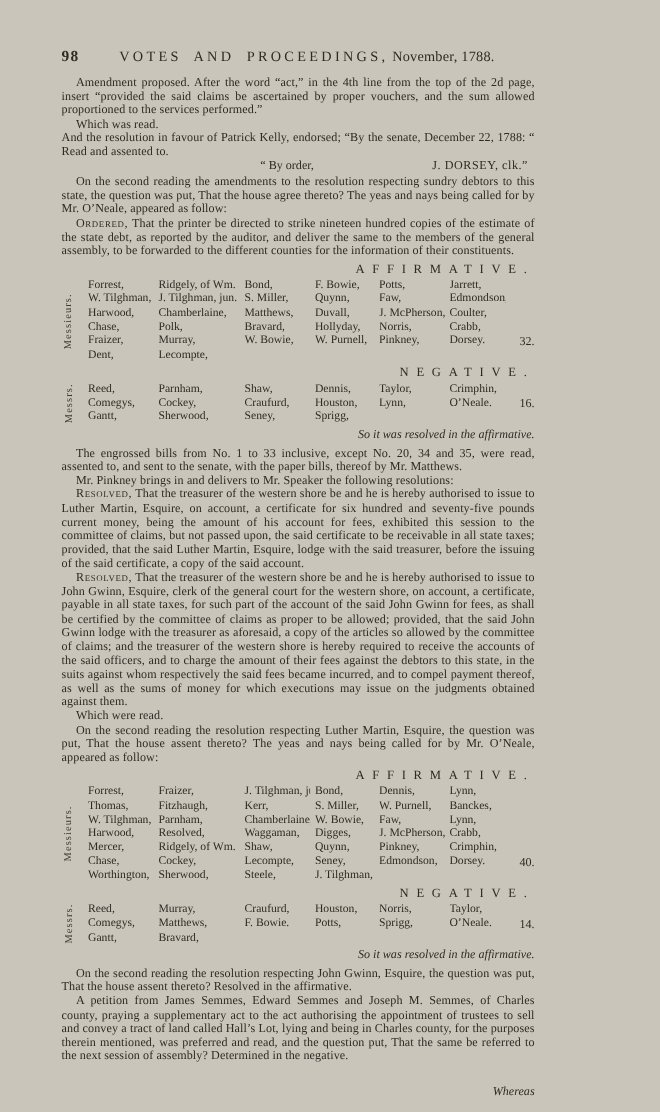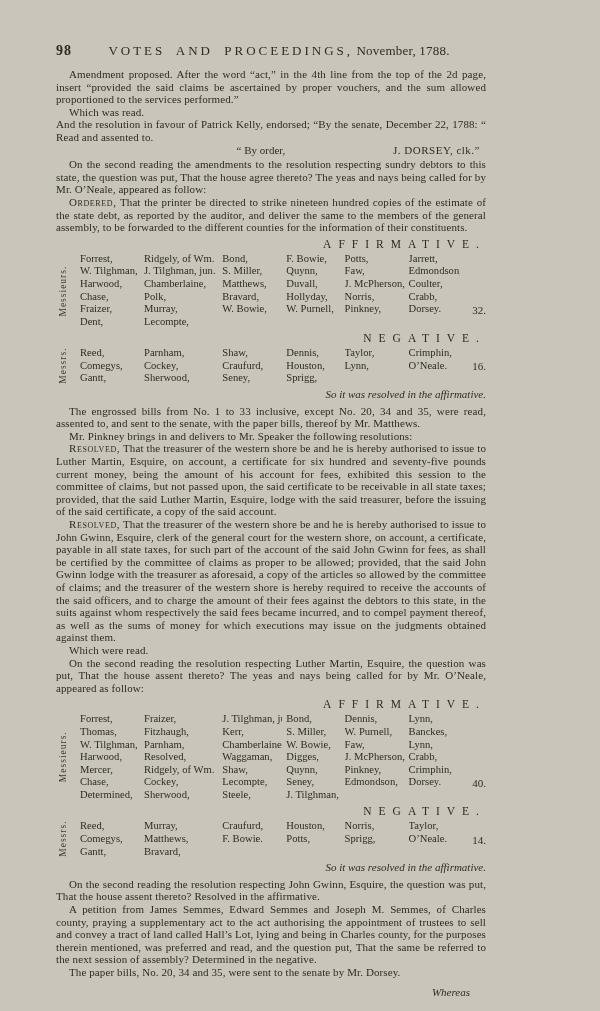--- a/index.html
+++ b/index.html
@@ -76,21 +76,21 @@
   .vote-count { position: absolute; right: 0; bottom: 12.6px; font-size: 11px; }
   .result {
     text-align: right;
     font-size: 11px;
     line-height: 12.6px;
     margin: 2px 0 4px 0;
     font-style: italic;
   }
   .catchword {
     position: absolute;
-    right: 60px;
+    right: 44px;
     bottom: 13px;
     font-size: 11px;
     font-style: italic;
   }
 </style>
 </head>
 <body>
 
 <div class="page">
 
@@ -221,21 +221,21 @@
   <div class="vote-block">
     <div class="vote-label">Messieurs.</div>
     <div class="vote-cols">
         <div class="vote-col">
           <div class="vote-name">Forrest,</div>
           <div class="vote-name">Thomas,</div>
           <div class="vote-name">W. Tilghman,</div>
           <div class="vote-name">Harwood,</div>
           <div class="vote-name">Mercer,</div>
           <div class="vote-name">Chase,</div>
-          <div class="vote-name">Determined,</div>
+          <div class="vote-name">Worthington,</div>
         </div>
         <div class="vote-col">
           <div class="vote-name">Fraizer,</div>
           <div class="vote-name">Fitzhaugh,</div>
           <div class="vote-name">Parnham,</div>
           <div class="vote-name">Resolved,</div>
           <div class="vote-name">Ridgely, of Wm.</div>
           <div class="vote-name">Cockey,</div>
           <div class="vote-name">Sherwood,</div>
         </div>
@@ -309,17 +309,16 @@
           <div class="vote-name">O’Neale.</div>
         </div>
       </div>
     <div class="vote-count">14.</div>
   </div>
 
   <div class="result">So it was resolved in the affirmative.</div>
 
   <p class="para indent">On the second reading the resolution respecting John Gwinn, Esquire, the question was put, That the house assent thereto? Resolved in the affirmative.</p>
   <p class="para indent">A petition from James Semmes, Edward Semmes and Joseph M. Semmes, of Charles county, praying a supplementary act to the act authorising the appointment of trustees to sell and convey a tract of land called Hall’s Lot, lying and being in Charles county, for the purposes therein mentioned, was preferred and read, and the question put, That the same be referred to the next session of assembly? Determined in the negative.</p>
-  <p class="para indent">The paper bills, No. 20, 34 and 35, were sent to the senate by Mr. Dorsey.</p>
 
   <div class="catchword">Whereas</div>
 
 </div>
 
 </body></html>

